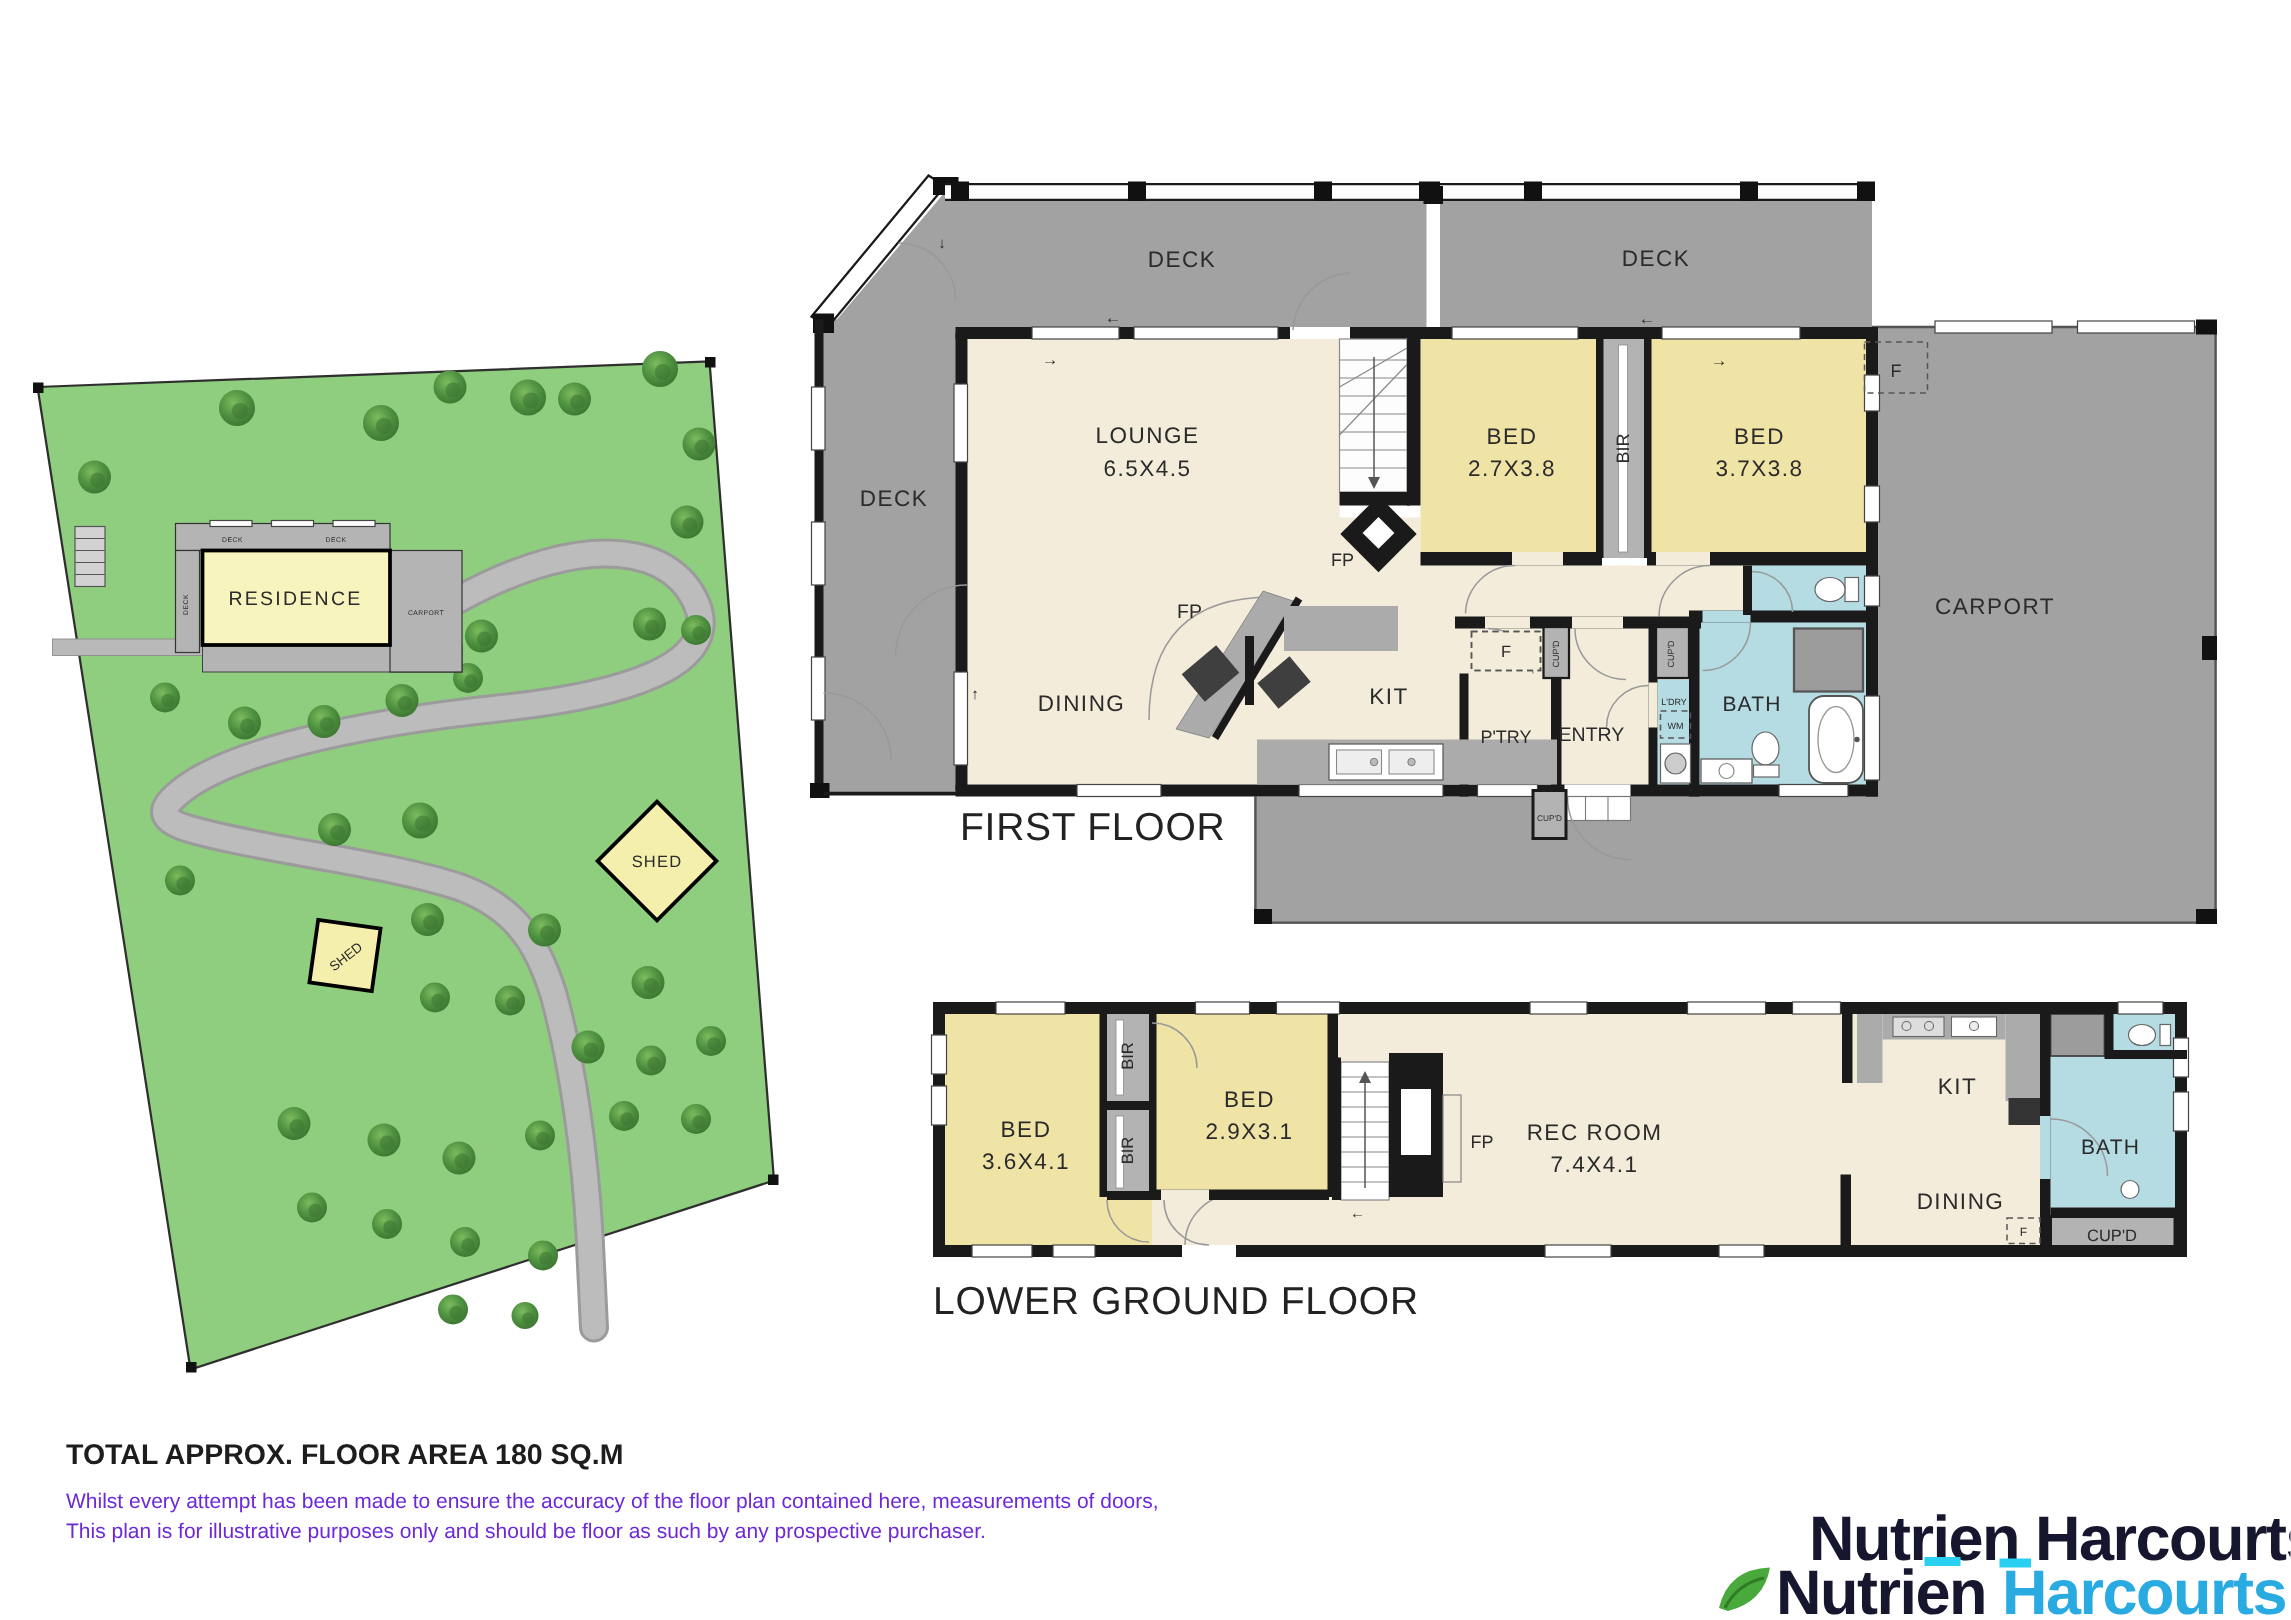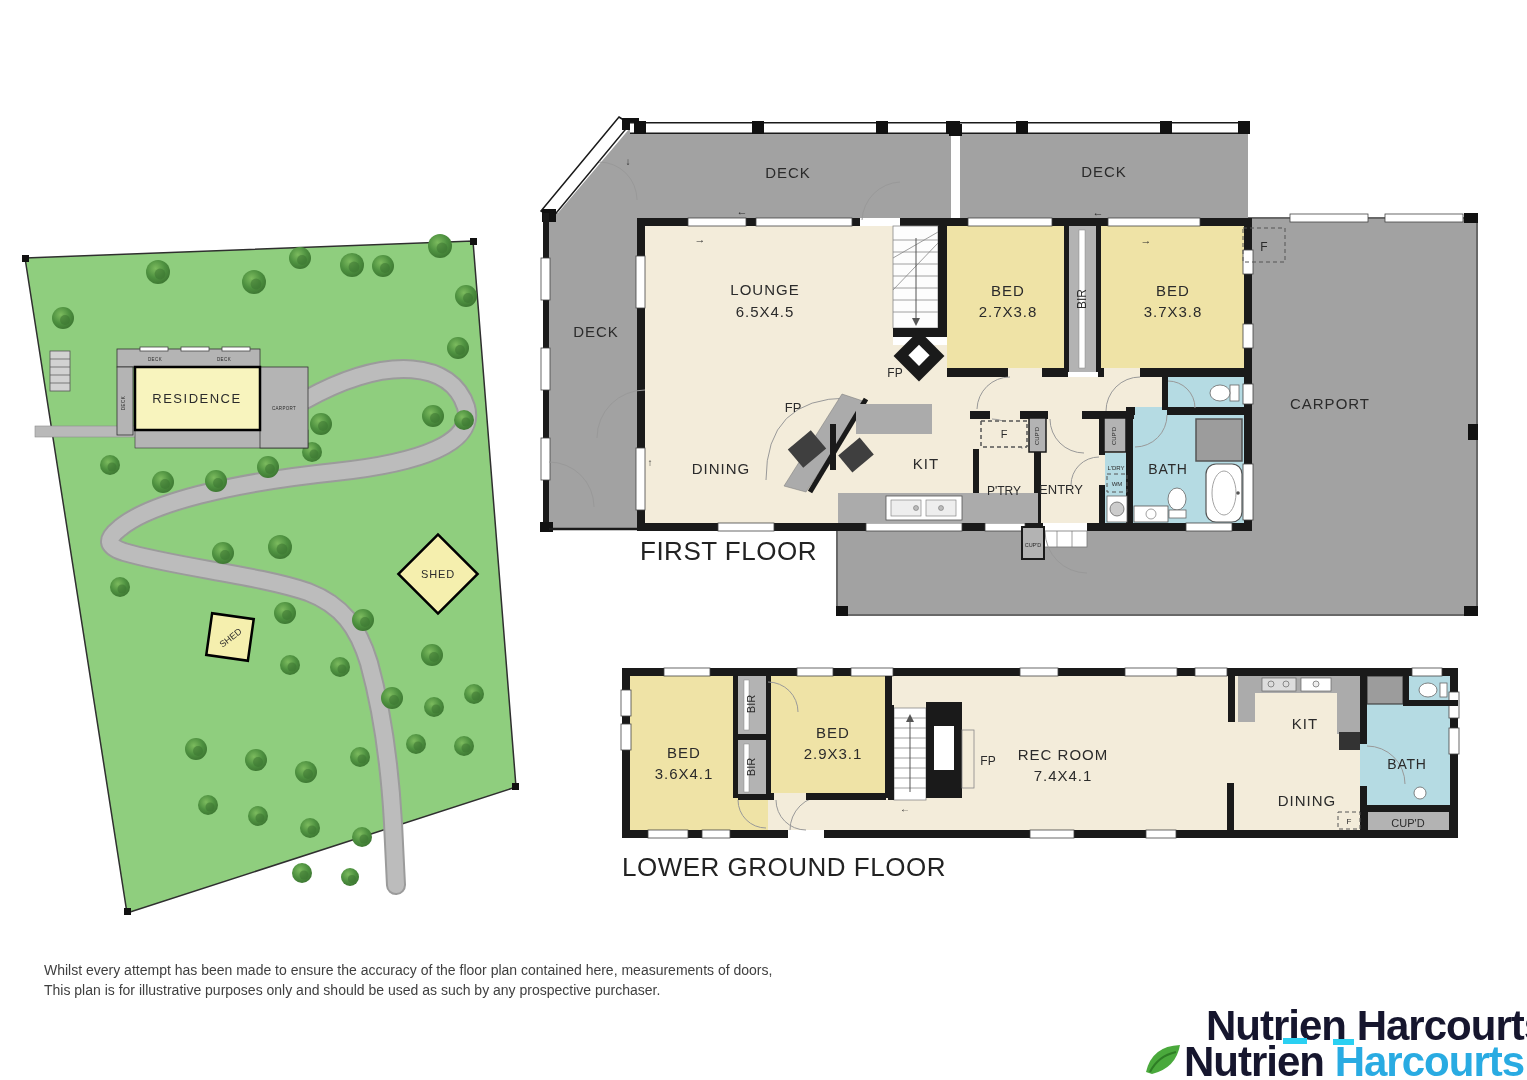--- a/index.html
+++ b/index.html
@@ -9,21 +9,21 @@
   svg text{font-family:"Liberation Sans", sans-serif;fill:#2b2b2b;}
   .room-label{font-size:15px;letter-spacing:1px;}
   .floor-title{font-size:26px;fill:#222;letter-spacing:0.5px;}
   .wall{fill:#1a1a1a;}
   .win{fill:#ffffff;stroke:#444;stroke-width:0.8;}
   .arc{fill:none;stroke:#999;stroke-width:1;}
   .dashbox{fill:none;stroke:#555;stroke-width:1;stroke-dasharray:4 3;}
   .bench{fill:#ababab;}
   #footer-block{left:44px;top:960px;width:860px;}
   #footer-title{font-size:19px;font-weight:bold;color:#1d1d1d;margin:0 0 8px 0;}
-  .disclaimer-line{font-size:14px;line-height:20px;color:#404040;}
+  .disclaimer-line{font-size:14px;line-height:20px;color:#6d28d9;}
   #logo{left:1140px;top:988px;width:387px;height:84px;}
   .logo-layer{position:absolute;white-space:nowrap;font-weight:bold;font-size:42px;letter-spacing:-1px;}
   #logo-back{left:4px;top:12px;margin-top:38px;}
   #logo-front{left:66px;top:14px;}
   .lg-dark{color:#16162e;}
   .lg-blue{color:#29abe2;}
   .cyan-dash{position:absolute;height:6px;background:#2ad0f2;}
 </style>
 </head>
 <body>
@@ -508,22 +508,23 @@
   <text x="1063" y="781" class="room-label" text-anchor="middle">7.4X4.1</text>
   <text x="1305" y="729" class="room-label" text-anchor="middle">KIT</text>
   <text x="1307" y="806" class="room-label" text-anchor="middle">DINING</text>
   <text x="1407" y="769" font-size="14" text-anchor="middle" letter-spacing="0.8">BATH</text>
   <text x="1408" y="827" font-size="11" text-anchor="middle">CUP'D</text>
   <text x="622" y="876" class="floor-title">LOWER GROUND FLOOR</text>
 </svg>
 </div>
 
 <div class="abs" id="footer-block">
+  <p id="footer-title">TOTAL APPROX. FLOOR AREA 180 SQ.M</p>
   <div class="disclaimer-line">Whilst every attempt has been made to ensure the accuracy of the floor plan contained here, measurements of doors,</div>
-  <div class="disclaimer-line">This plan is for illustrative purposes only and should be used as such by any prospective purchaser.</div>
+  <div class="disclaimer-line">This plan is for illustrative purposes only and should be floor as such by any prospective purchaser.</div>
 </div>
 
 <div class="abs" id="logo">
   <div class="logo-layer" id="logo-back">
     <svg width="40" height="38" viewBox="0 0 40 38" style="vertical-align:-4px;">
       <path d="M2,30 Q8,4 36,3 Q32,26 8,32 Z" fill="#4aa93c"></path>
       <path d="M6,30 Q14,14 32,10" fill="none" stroke="#2e7d25" stroke-width="2"></path>
     </svg><span class="lg-dark">Nutrien</span> <span class="lg-blue">Harcourts</span>
   </div>
   <div class="logo-layer" id="logo-front">

